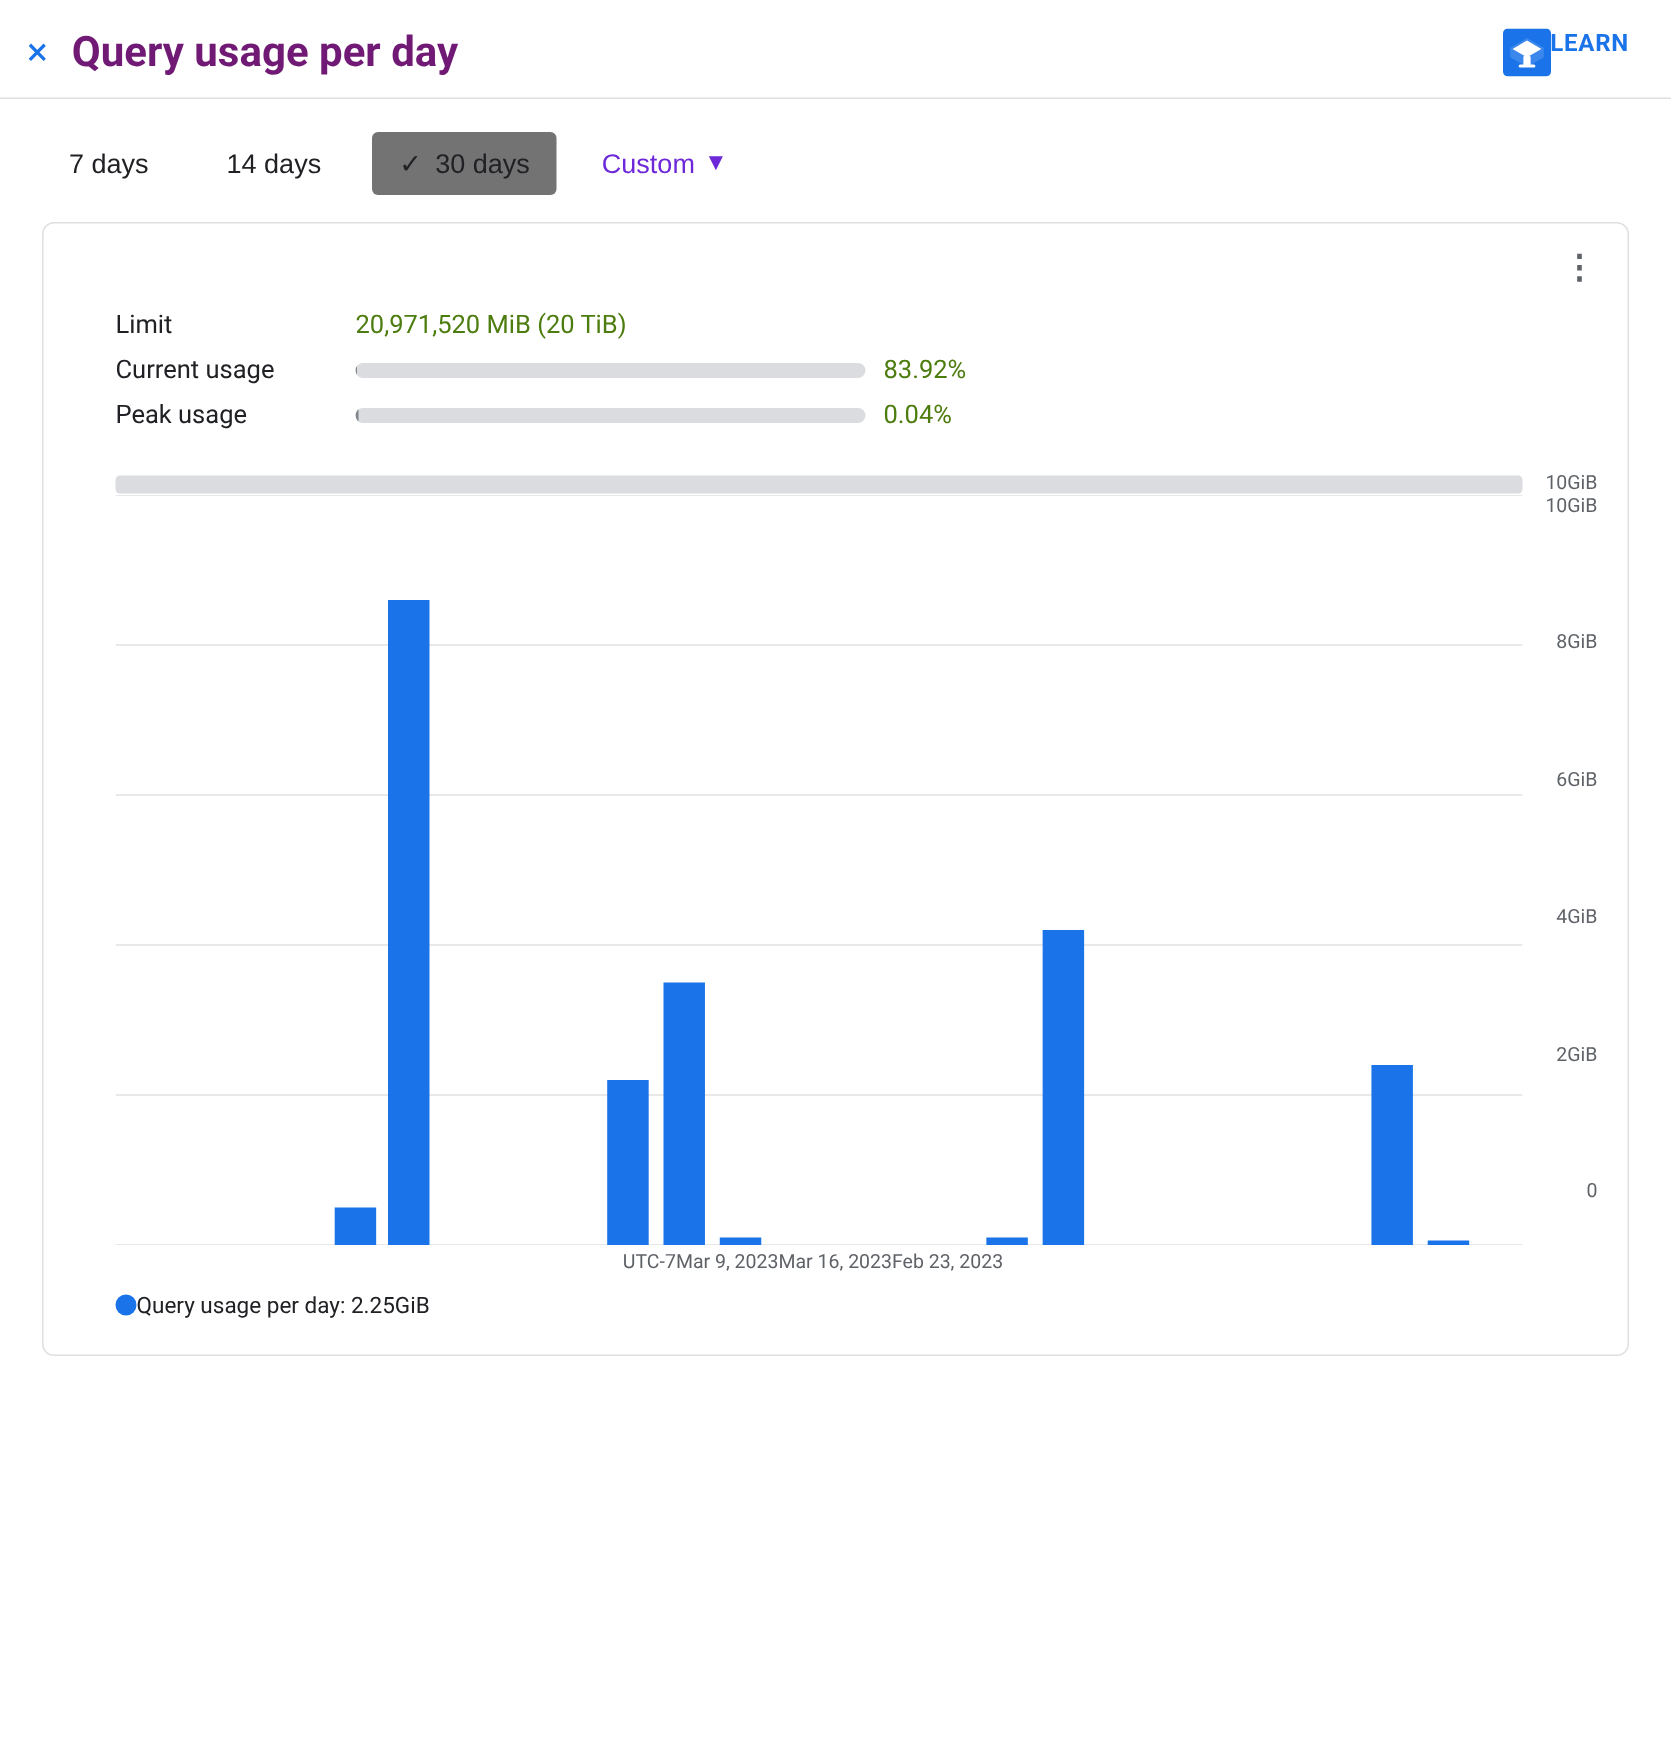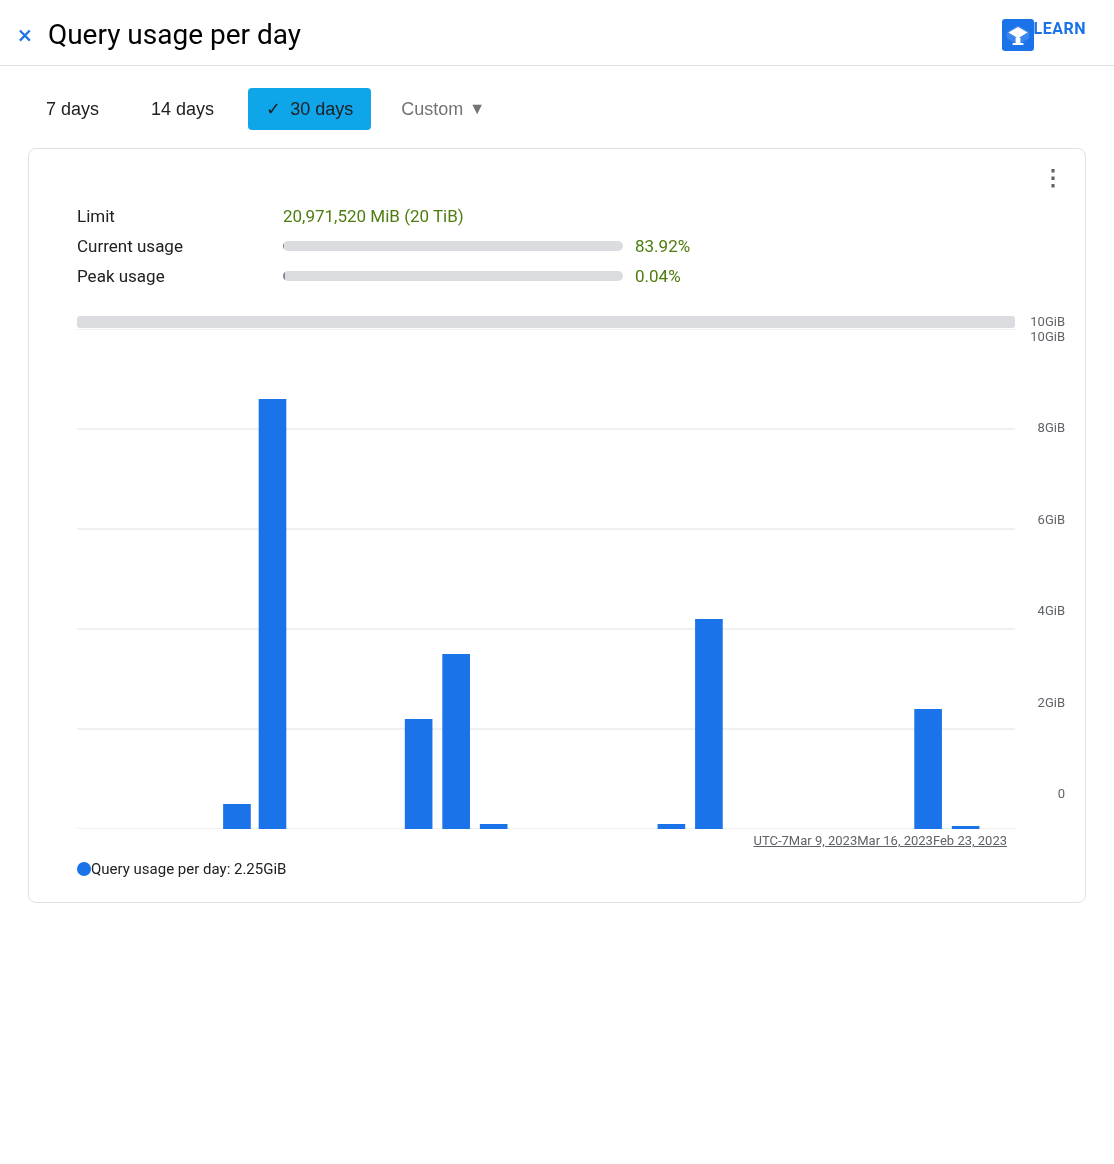--- a/index.html
+++ b/index.html
@@ -25,22 +25,22 @@
     .close-btn {
       cursor: pointer;
       color: #1a73e8;
       font-size: 26px;
       font-weight: 400;
       line-height: 1;
       user-select: none;
     }
     .page-title {
       font-size: 28px;
-      font-weight: 400;
-      color: #000000;
+      font-weight: 700;
+      color: #701a75;
     }
     .learn-btn {
       display: flex;
       gap: 0;
       color: #1a73e8;
       font-size: 16px;
       font-weight: 700;
       letter-spacing: 0.5px;
       cursor: pointer;
       text-decoration: none;
@@ -59,38 +59,38 @@
       padding: 10px 18px;
       border-radius: 4px;
       border: none;
       background: transparent;
       font-size: 18px;
       font-weight: 500;
       color: #202124;
       cursor: pointer;
     }
     .filter-btn.active {
-      background: #0ea5e9;
+      background: #737373;
       color: #202124;
     }
     .filter-btn .check {
       margin-right: 4px;
       color: #202124;
     }
     .custom-btn {
       display: flex;
       align-items: center;
       gap: 6px;
       padding: 10px 14px;
       border-radius: 4px;
       border: none;
       background: transparent;
       font-size: 18px;
       font-weight: 500;
-      color: #737373;
+      color: #6d28d9;
       cursor: pointer;
     }
     .chart-container {
       margin: 0 28px 20px 28px;
       border: 1px solid #e0e0e0;
       border-radius: 8px;
       padding: 16px 0 20px 0;
       background: #fff;
     }
     .chart-menu {
@@ -106,21 +106,20 @@
       font-weight: 700;
     }
     .stats-section {
       padding: 8px 48px 18px 48px;
     }
     .stat-row {
       display: flex;
       align-items: flex-start;
       margin-bottom: 10px;
       font-size: 17px;
-      gap: 46px;
     }
     .stat-label {
       width: 160px;
       color: #202124;
       font-size: 17px;
     }
     .stat-value {
       color: #4d7c0f;
       font-size: 17px;
     }
@@ -277,21 +276,21 @@
       <div class="y-axis-labels" style="height:500px; justify-content: space-between; display:flex; flex-direction:column; font-size:13px; color:#5f6368; padding-left:8px; min-width:50px; text-align:right;">
         <span>10GiB</span>
         <span>8GiB</span>
         <span>6GiB</span>
         <span>4GiB</span>
         <span>2GiB</span>
         <span>0</span>
       </div>
     </div>
 
-    <div style="display:flex; justify-content: flex-end; padding: 4px 58px 0 0; font-size:13px; color:#5f6368;text-decoration:underline;">
+    <div style="display:flex; justify-content: center; padding: 4px 58px 0 0; font-size:13px; color:#5f6368;">
       <span>UTC-7</span>
       <span>Mar 9, 2023</span>
       <span>Mar 16, 2023</span>
       <span>Feb 23, 2023</span>
     </div>
   </div>
 
   <div class="chart-legend">
     <span class="legend-dot"></span>
     <span>Query usage per day: 2.25GiB</span>

